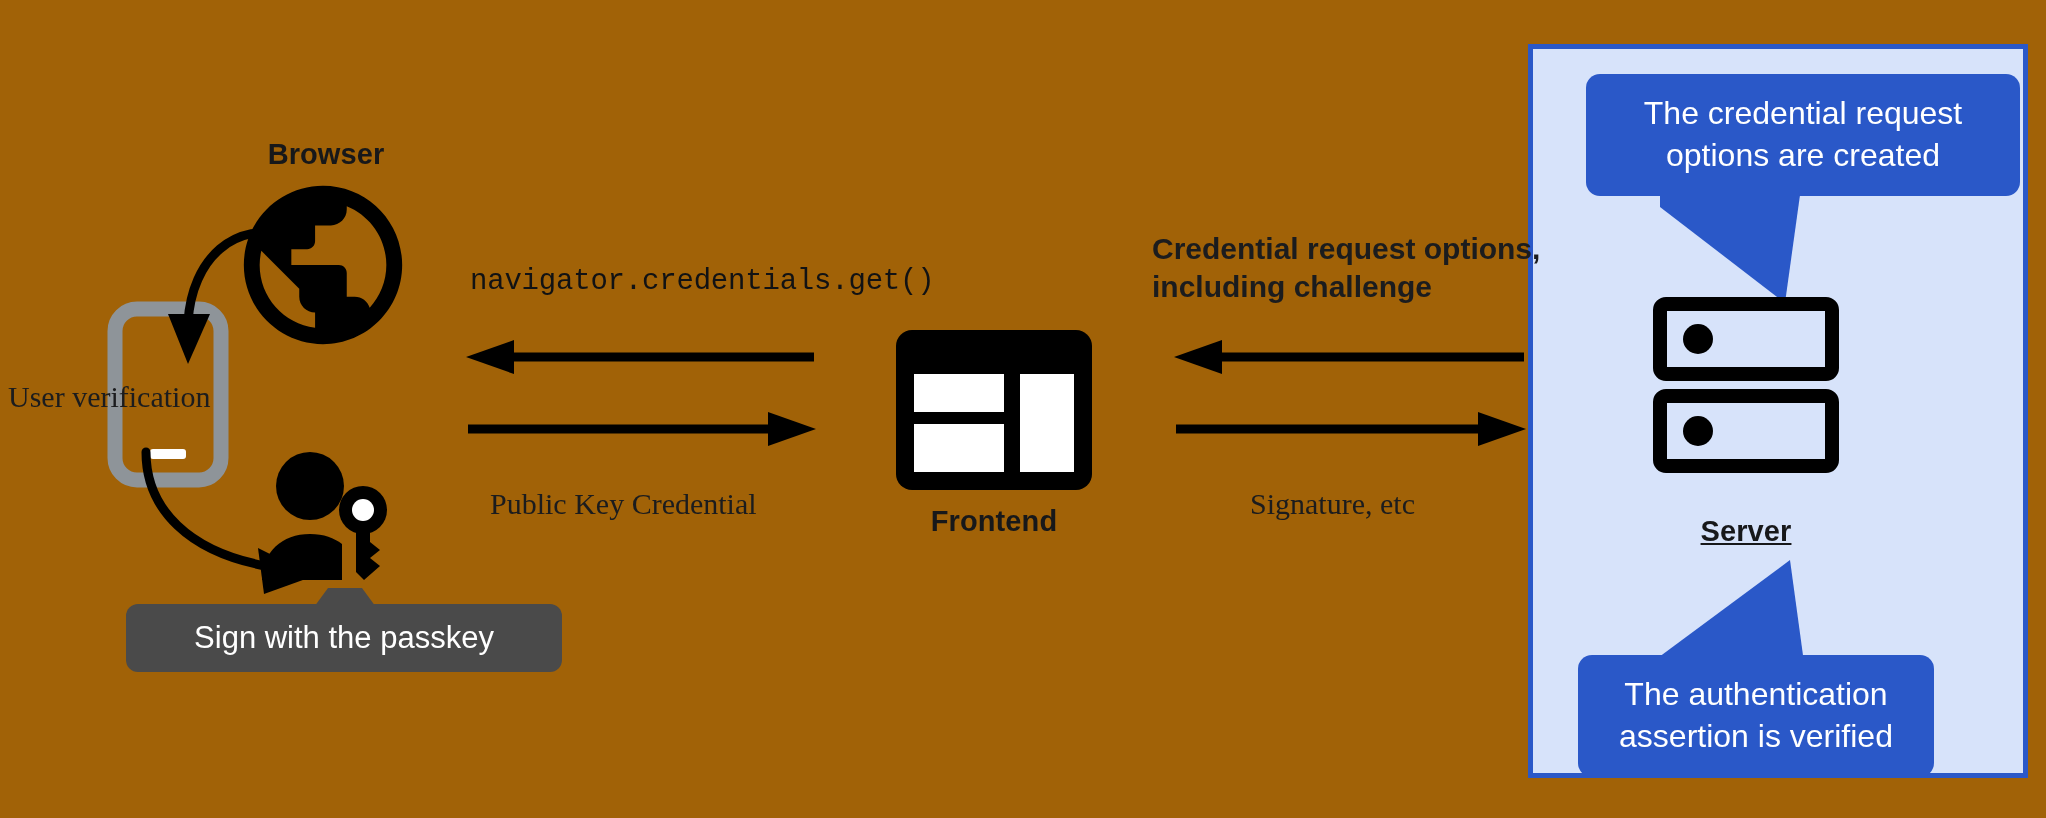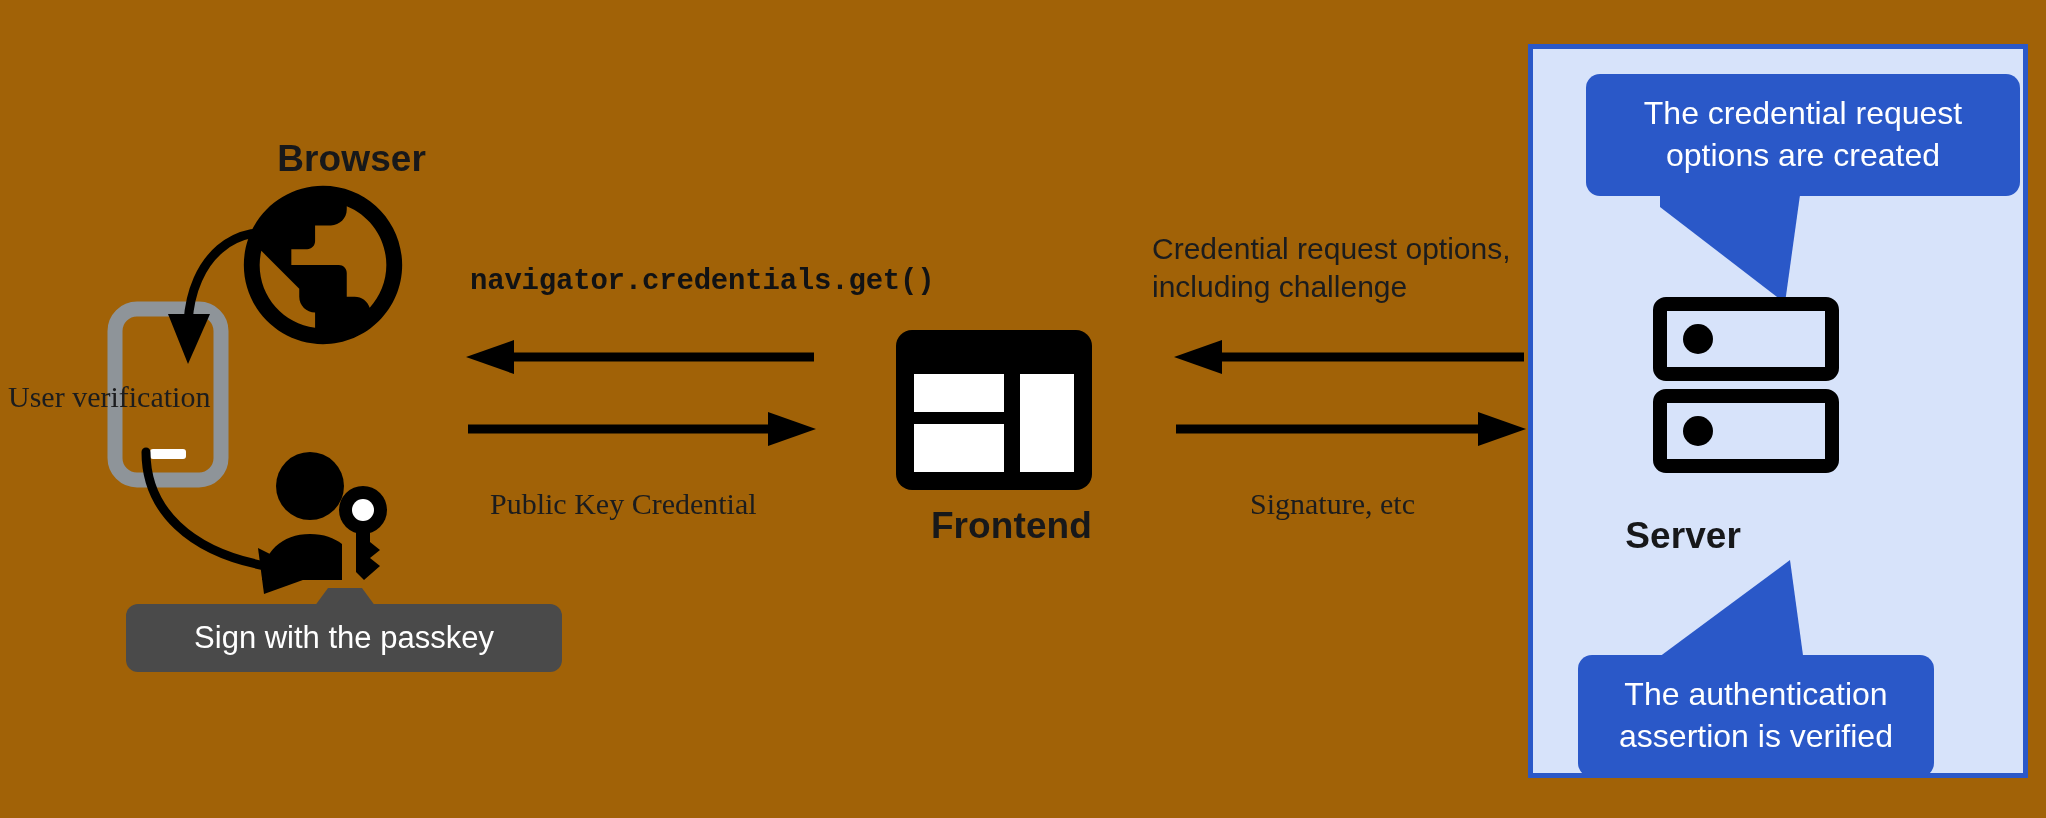--- a/index.html
+++ b/index.html
@@ -17,44 +17,44 @@
     height: 818px;
     background: #a16207;
     overflow: hidden;
   }
   .abs { position: absolute; }
 
   
   .label-bold {
     font-family: "Liberation Sans", sans-serif;
     font-weight: bold;
-    font-size: 37px;
+    font-size: 29px;
     color: #17181a;
     letter-spacing: .1px;
-    text-align: right;
+    text-align: center;
     white-space: nowrap;
   }
   .label-plain {
     font-family: Liberation Serif, serif;
     font-weight: 400;
     font-size: 30px;
     color: #1b1c1e;
     white-space: nowrap;
   }
   .label-mono {
     font-family: "Liberation Mono", "DejaVu Sans Mono", monospace;
-    font-weight: 700;
+    font-weight: 400;
     font-size: 29px;
     color: #111214;
     white-space: nowrap;
     letter-spacing: -0.2px;
   }
   .label-multiline {
     font-family: "Liberation Sans", sans-serif;
-    font-weight: 400;
+    font-weight: 700;
     font-size: 30px;
     color: #1b1c1e;
     line-height: 1.28;
     white-space: pre-line;
   }
 
   
   #server-panel {
     left: 1528px;
     top: 44px;
@@ -111,21 +111,21 @@
   </svg>
   <div class="abs callout" style="left:1586px; top:74px; width:434px; height:122px;">The credential request
 options are created</div>
 
   <svg class="abs" style="left:1656px; top:300px; width:180px; height:172px;" viewBox="0 0 180 172">
     <rect x="4" y="4" width="172" height="70" rx="6" ry="6" fill="none" stroke="#000" stroke-width="14"></rect>
     <circle cx="42" cy="39" r="15" fill="#000"></circle>
     <rect x="4" y="96" width="172" height="70" rx="6" ry="6" fill="none" stroke="#000" stroke-width="14"></rect>
     <circle cx="42" cy="131" r="15" fill="#000"></circle>
   </svg>
-  <div class="abs label-bold" style="left:1561px; top:515px; width:180px;">Server</div>
+  <div class="abs label-bold" style="left:1656px; top:515px; width:180px;text-decoration:underline;">Server</div>
 
   <svg class="abs" style="left:1560px; top:560px; width:340px; height:120px;">
     <polygon points="230,0 245,110 100,110 95,100" fill="#2a58c8"></polygon>
   </svg>
   <div class="abs callout" style="left:1578px; top:655px; width:356px; height:122px;">The authentication
 assertion is verified</div>
 
   <div class="abs label-bold" style="left:226px; top:138px; width:200px;">Browser</div>
 
   <svg class="abs" style="left:228px; top:170px; width:190px; height:190px;" viewBox="0 0 24 24">

